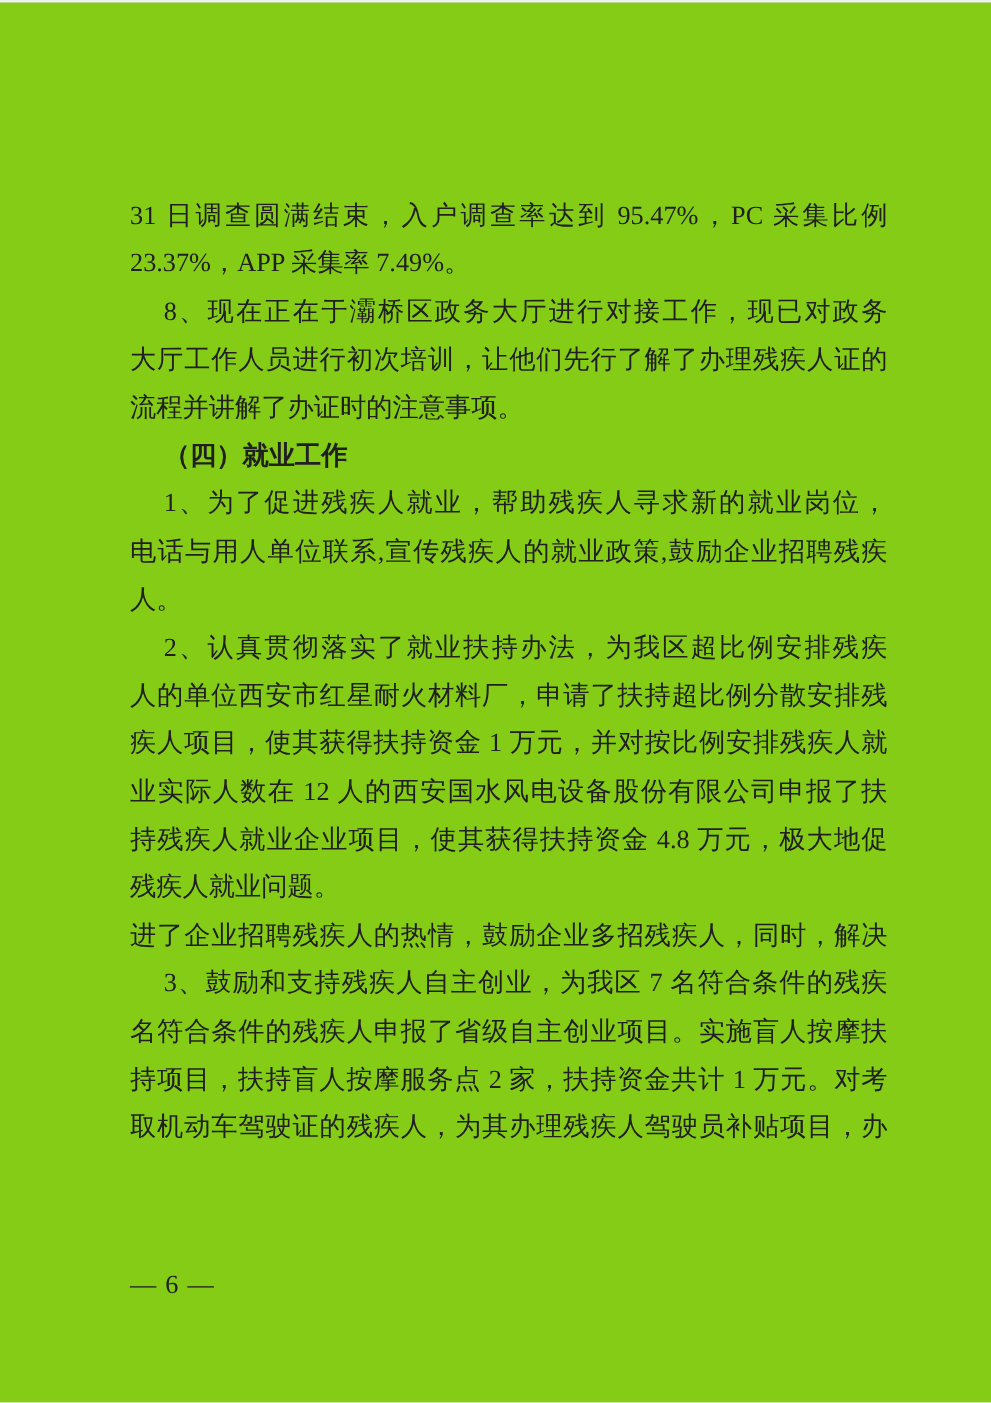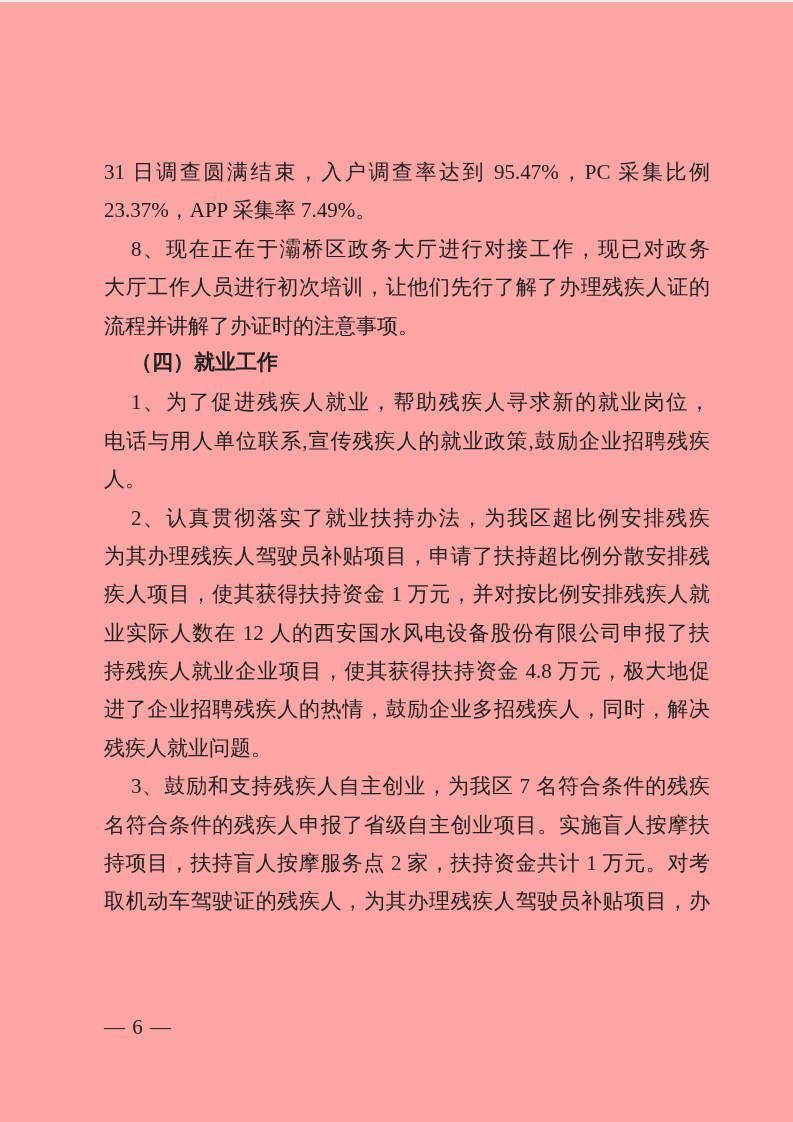--- a/index.html
+++ b/index.html
@@ -4,21 +4,21 @@
 <style>
   html, body {
     margin: 0;
     padding: 0;
     background: #ffffff;
   }
   .page {
     position: relative;
     width: 793px;
     height: 1122px;
-    background: #fca5a5;
+    background: #84cc16;
     color: #202020;
     font-family: "Liberation Serif", "DejaVu Serif", serif;
     overflow: hidden;
     box-sizing: border-box;
     border-top: 2px solid #f0f0f0;
   }
   .text-block {
     position: absolute;
     left: 104px;
     top: 151px;
@@ -38,21 +38,20 @@
     white-space: normal;
   }
   .line.fill {
     text-align-last: justify;
   }
   .line.indent {
     text-indent: 27px;
   }
   .line.heading {
     font-weight: bold;
-    font-family: Liberation Mono, monospace;
   }
   .page-number {
     position: absolute;
     left: 104px;
     top: 1006px;
     font-size: 21px;
     line-height: 38.4px;
     letter-spacing: 1px;
     color: #202020;
   }
@@ -80,26 +79,26 @@
     </div>
 
     <div class="para">
       <div class="line fill indent">1、为了促进残疾人就业，帮助残疾人寻求新的就业岗位，</div>
       <div class="line fill">电话与用人单位联系,宣传残疾人的就业政策,鼓励企业招聘残疾</div>
       <div class="line">人。</div>
     </div>
 
     <div class="para">
       <div class="line fill indent">2、认真贯彻落实了就业扶持办法，为我区超比例安排残疾</div>
-      <div class="line fill">为其办理残疾人驾驶员补贴项目，申请了扶持超比例分散安排残</div>
+      <div class="line fill">人的单位西安市红星耐火材料厂，申请了扶持超比例分散安排残</div>
       <div class="line fill">疾人项目，使其获得扶持资金 1 万元，并对按比例安排残疾人就</div>
       <div class="line fill">业实际人数在 12 人的西安国水风电设备股份有限公司申报了扶</div>
       <div class="line fill">持残疾人就业企业项目，使其获得扶持资金 4.8 万元，极大地促</div>
+      <div class="line">残疾人就业问题。</div>
       <div class="line fill">进了企业招聘残疾人的热情，鼓励企业多招残疾人，同时，解决</div>
-      <div class="line">残疾人就业问题。</div>
     </div>
 
     <div class="para">
       <div class="line fill indent">3、鼓励和支持残疾人自主创业，为我区 7 名符合条件的残疾</div>
       <div class="line fill">名符合条件的残疾人申报了省级自主创业项目。实施盲人按摩扶</div>
       <div class="line fill">持项目，扶持盲人按摩服务点 2 家，扶持资金共计 1 万元。对考</div>
       <div class="line fill">取机动车驾驶证的残疾人，为其办理残疾人驾驶员补贴项目，办</div>
     </div>
 
   </div>

